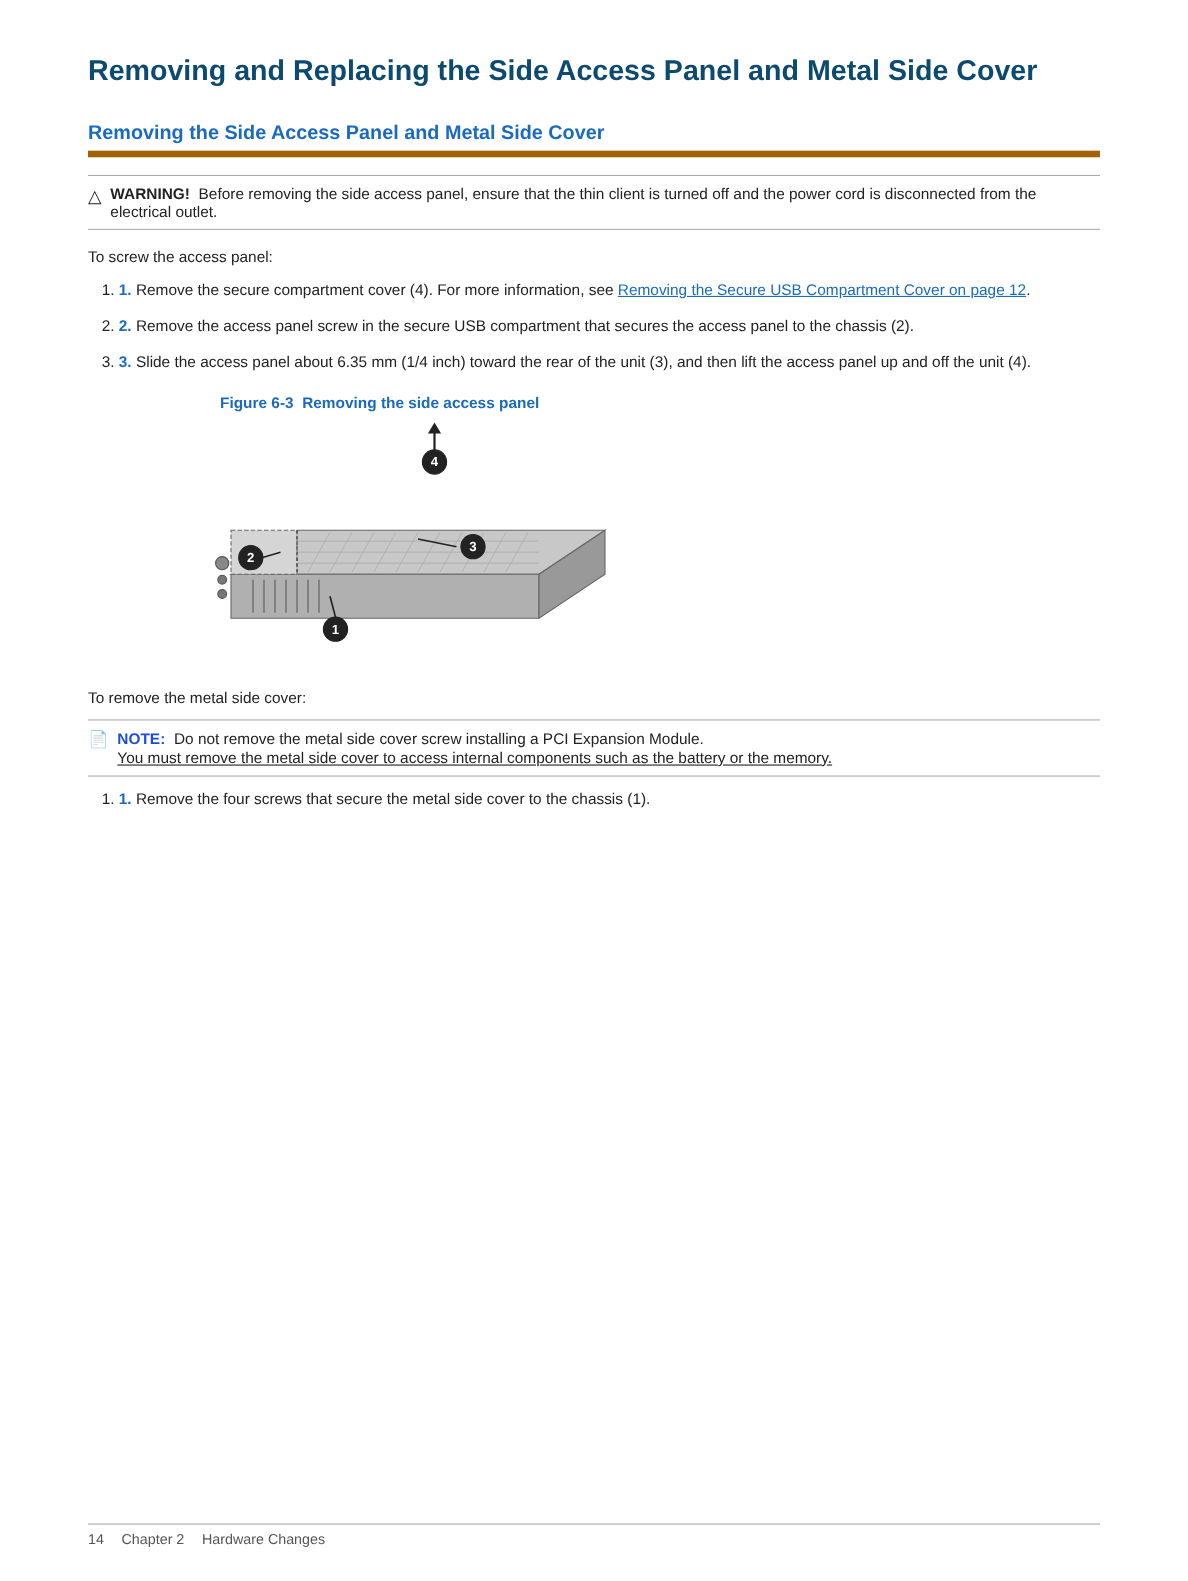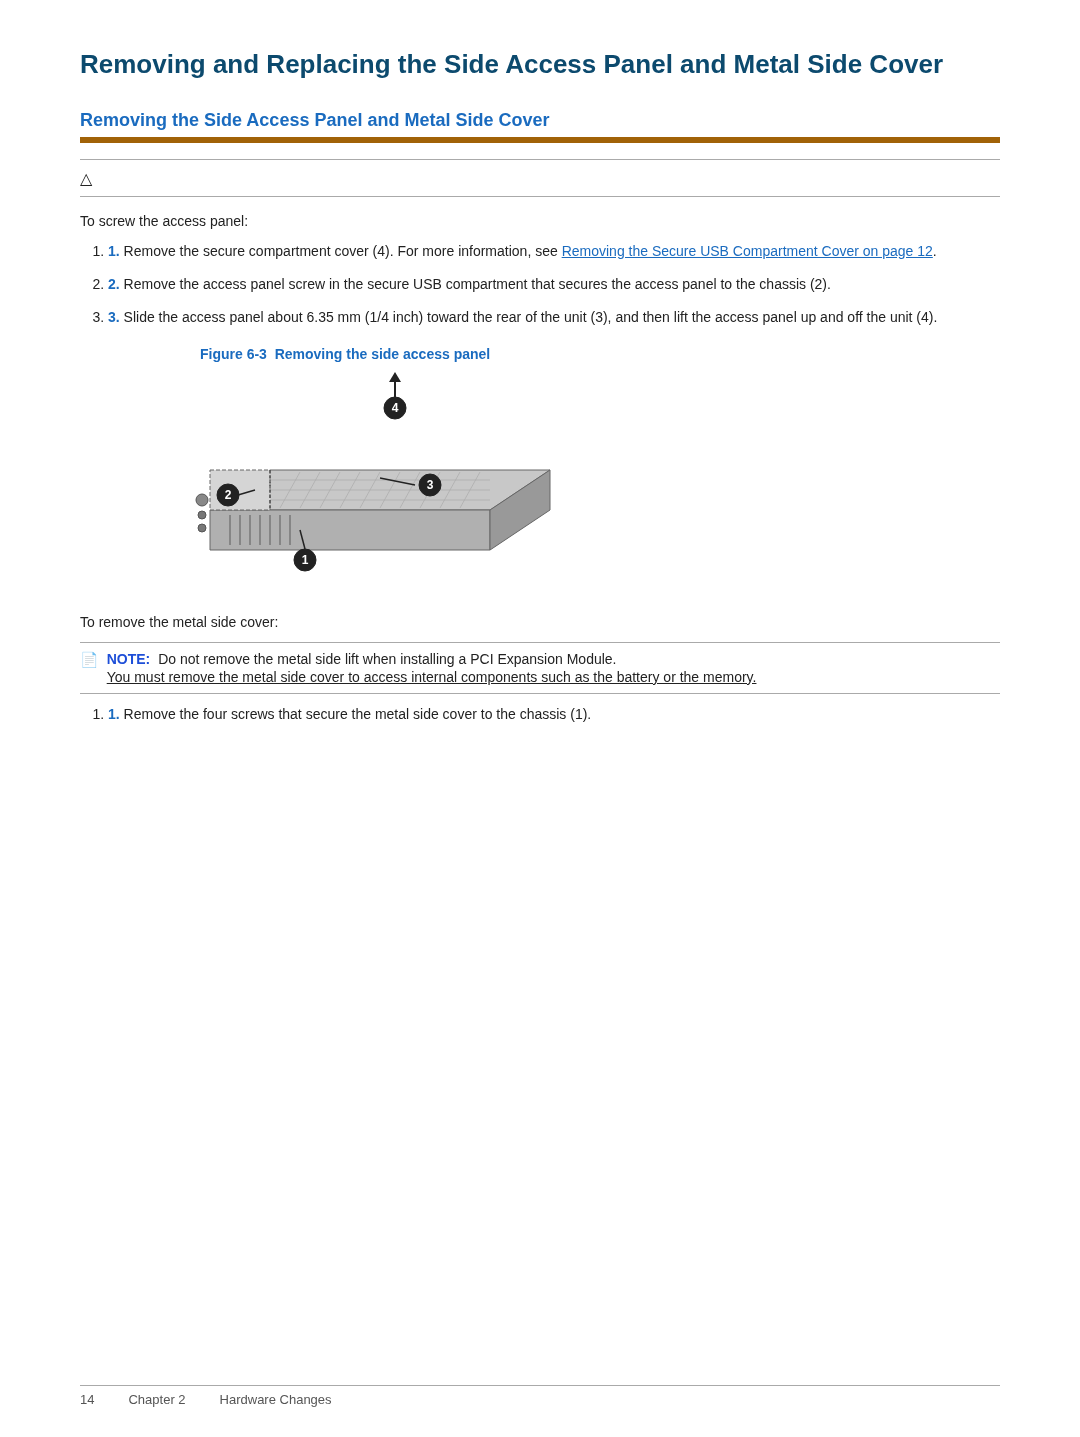--- a/index.html
+++ b/index.html
@@ -107,32 +107,36 @@
     .footer-bar {
       position: fixed;
       bottom: 30px;
       left: 80px;
       right: 80px;
       border-top: 1px solid #aaa;
       padding-top: 6px;
       color: #555;
       font-size: 13px;
       display: flex;
-      gap: 34px;
+      gap: 16px;
     }
   </style>
 </head>
 <body>
 
 <h1 class="page-title">Removing and Replacing the Side Access Panel and Metal Side Cover</h1>
 
 <h2 class="section-title">Removing the Side Access Panel and Metal Side Cover</h2>
 
 <div class="warning-box">
   <span class="warning-icon">△</span>
+  <span>
+    <span class="warning-label">WARNING!</span>
+    <span>Before removing the side access panel, ensure that the thin client is turned off and the power cord is disconnected from the electrical outlet.</span>
+  </span>
 </div>
 
 <p class="intro">To screw the access panel:</p>
 
 <ol class="steps">
   <li>
     <span class="step-num">1.</span>
     <span> Remove the secure compartment cover (4). For more information, see </span>
     <a class="link" href="#">Removing the Secure USB Compartment Cover on page 12</a><span>.</span>
   </li>
@@ -216,21 +220,21 @@
   </svg>
 </div>
 
 <p class="intro">To remove the metal side cover:</p>
 
 <div class="note-box">
   <span class="note-icon">📄</span>
   <div>
     <div>
       <span class="note-label">NOTE:</span>
-      <span>Do not remove the metal side lift when installing a PCI Expansion Module.</span>
+      <span>Do not remove the metal side cover screw installing a PCI Expansion Module.</span>
     </div>
     <div style="margin-top:2px;">
       <span class="note-underline">You must remove the metal side cover to access internal components such as the battery or the memory.</span>
     </div>
   </div>
 </div>
 
 <ol class="steps">
   <li>
     <span class="step-num">1.</span>

